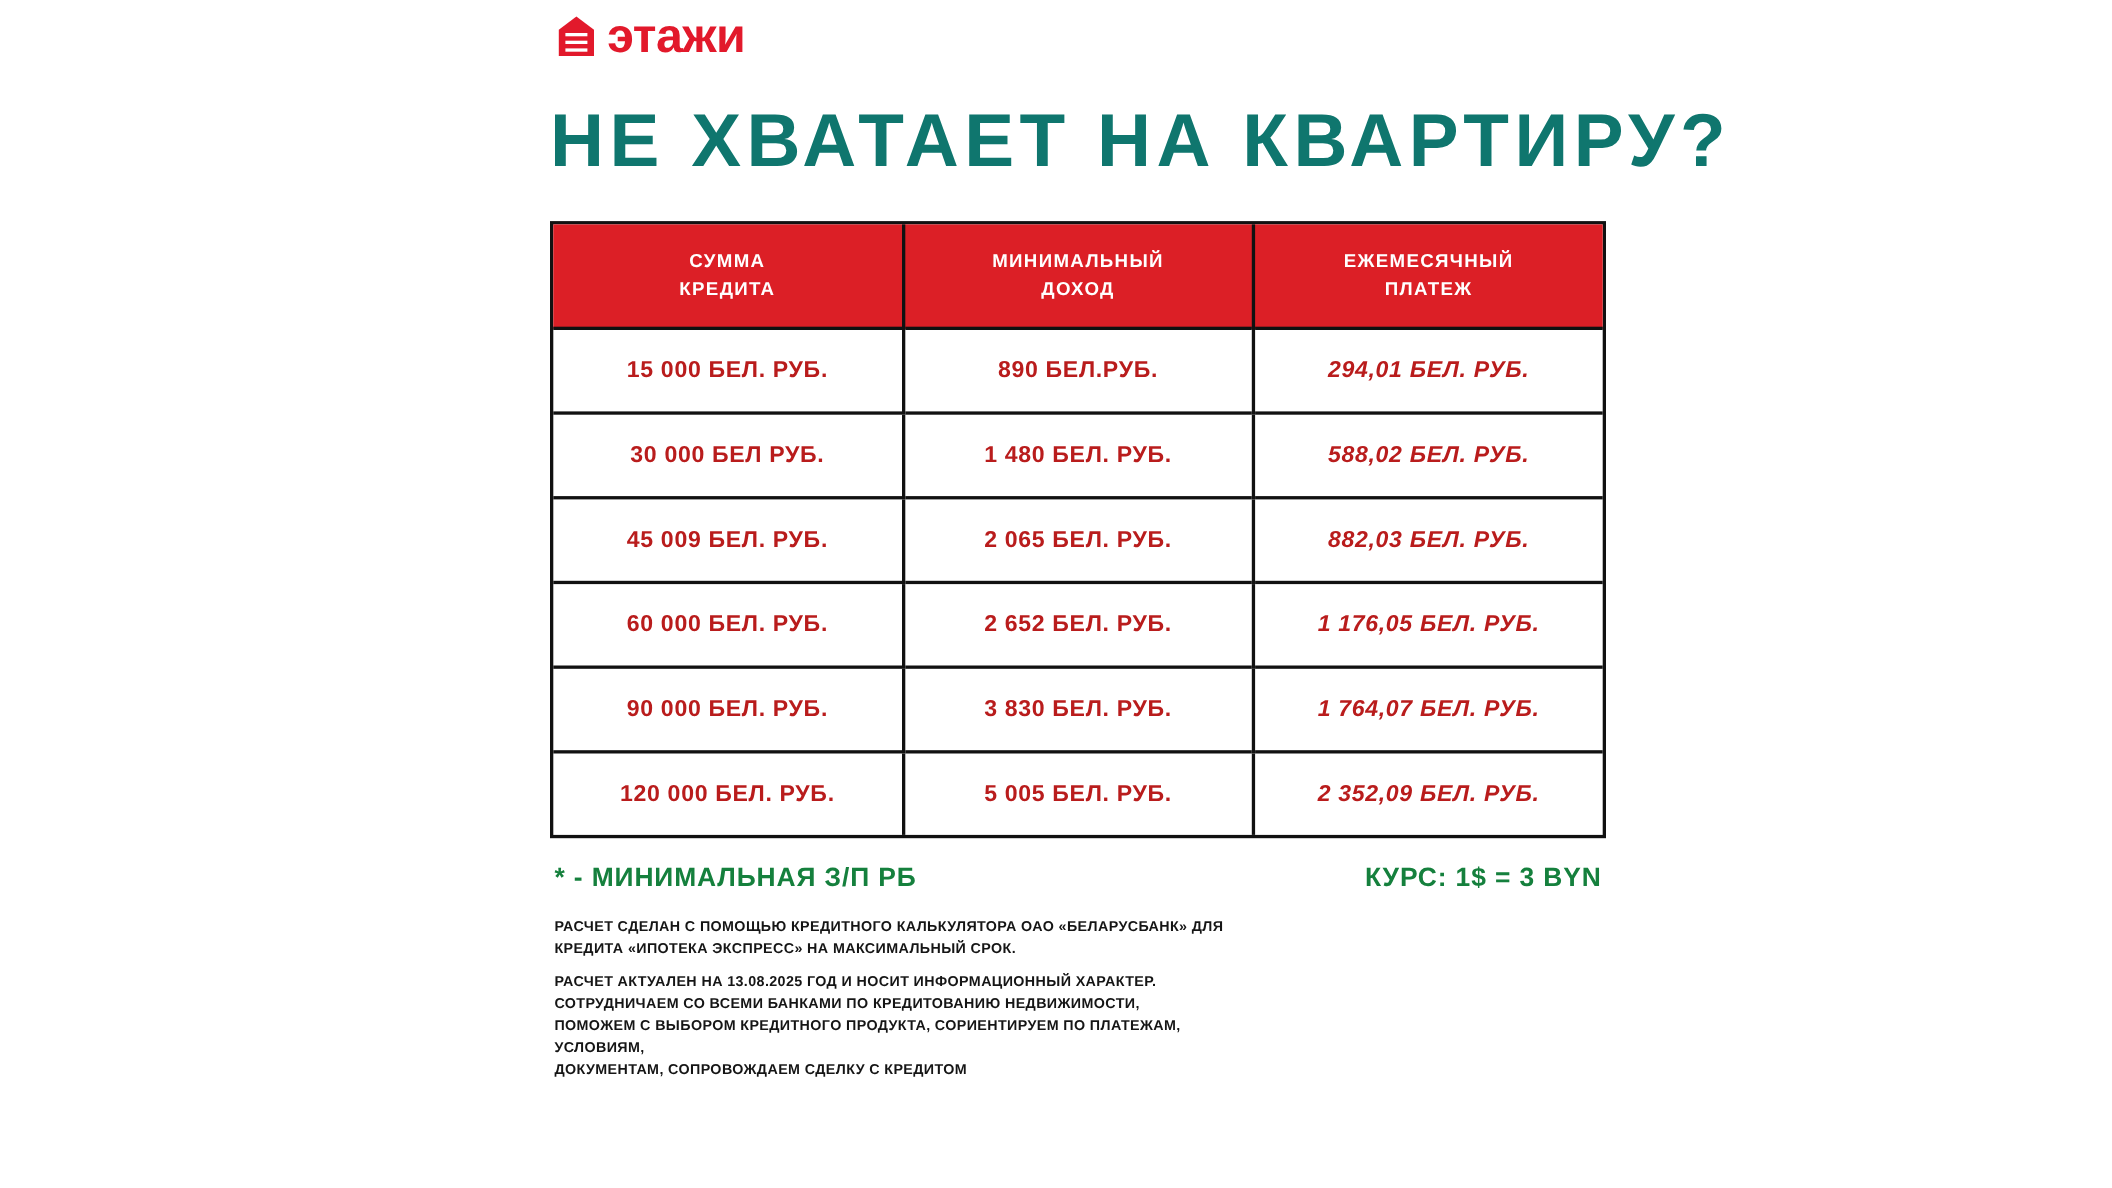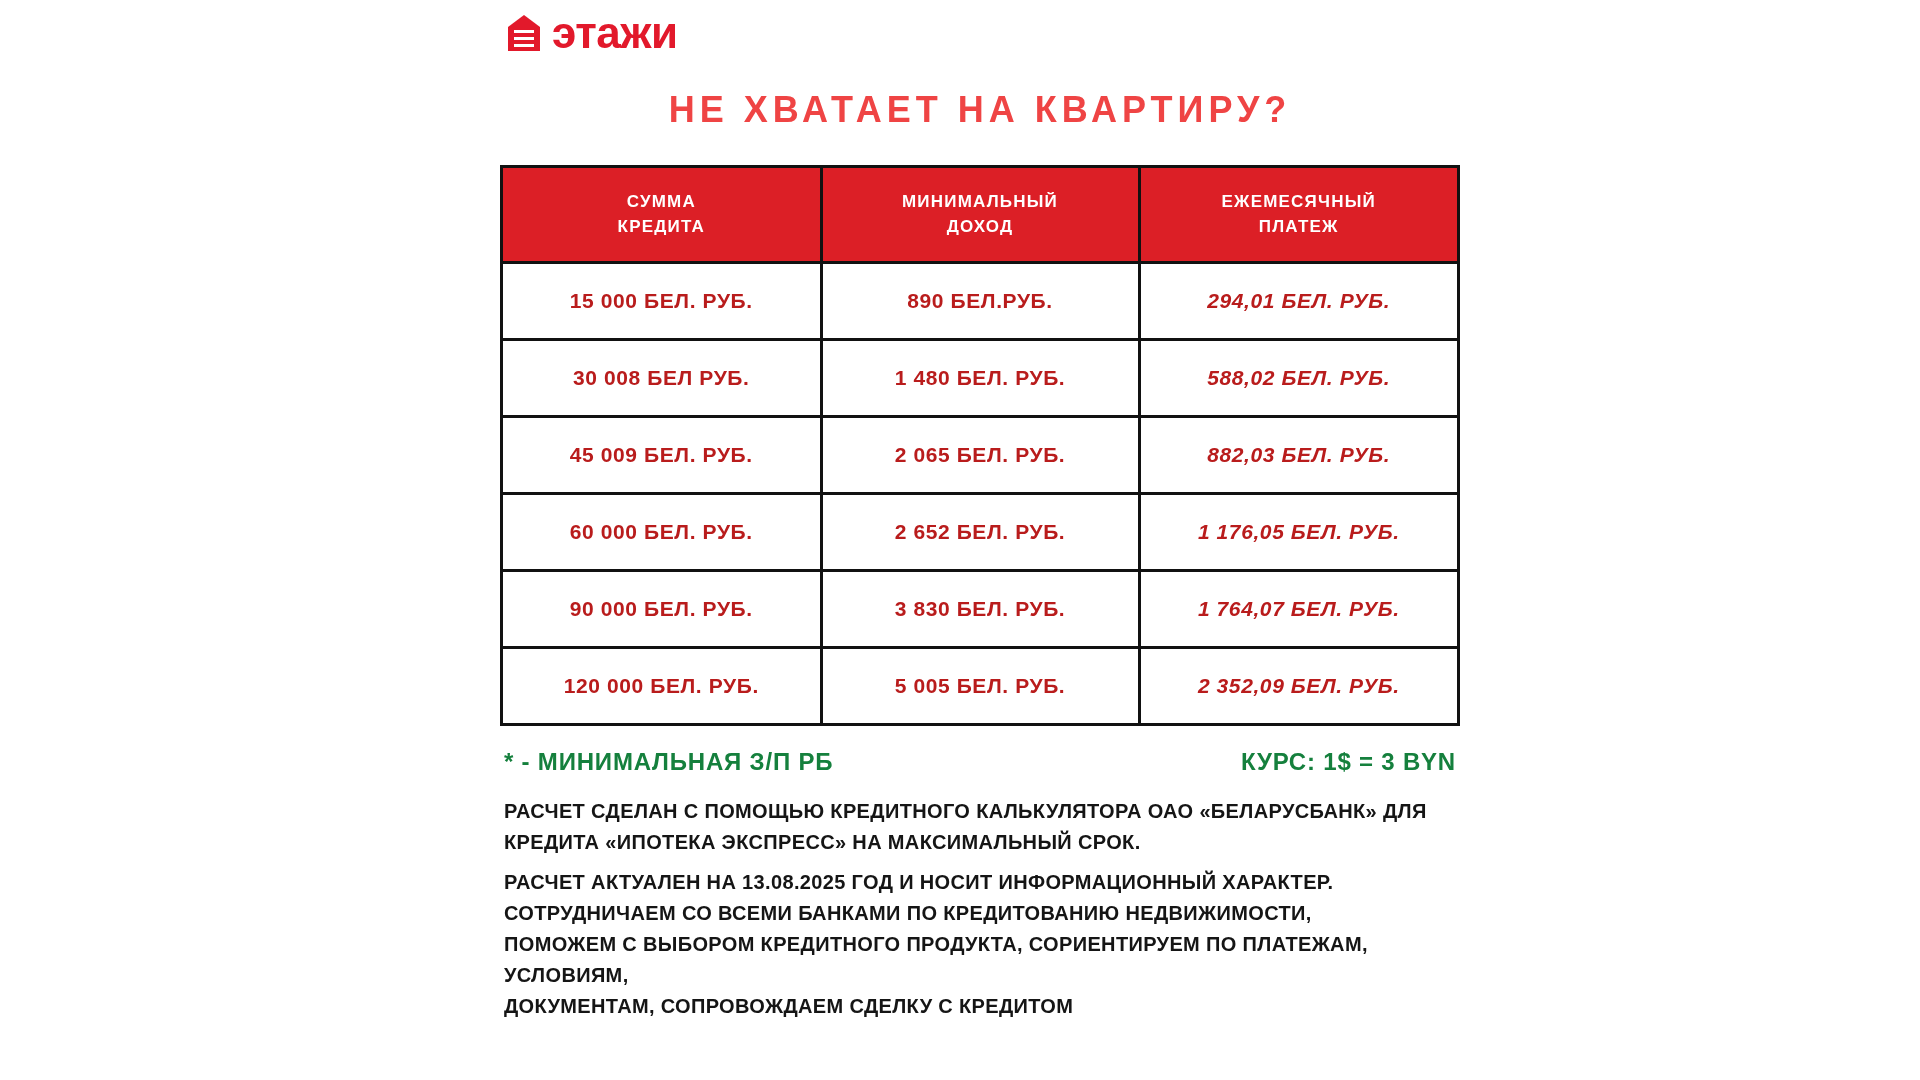--- a/index.html
+++ b/index.html
@@ -47,25 +47,25 @@
     font-size: 44px;
     font-weight: 700;
     color: #e2192b;
     letter-spacing: -0.5px;
     line-height: 1;
   }
 
   
   .headline {
     margin-top: 34px;
-    font-size: 36px;
+    font-size: 68px;
     font-weight: 700;
     letter-spacing: 5px;
     text-align: center;
-    color: #ef4444;
+    color: #0f766e;
     white-space: nowrap;
   }
 
   
   .table-wrap {
     margin-top: 34px;
     width: 960px;
     border: 3px solid #111111;
     box-sizing: border-box;
   }
@@ -108,21 +108,21 @@
   }
   .note-left, .note-right {
     font-size: 24px;
     font-weight: 700;
     letter-spacing: 0.8px;
     color: #15803d;
   }
   .fineprint {
     margin-top: 20px;
     padding: 0 4px;
-    font-size: 20px;
+    font-size: 13px;
     font-weight: 700;
     line-height: 1.55;
     letter-spacing: 0.35px;
     color: #151515;
   }
   .fineprint p { margin: 0; }
   .fineprint .gap { margin-top: 9px; }
 </style>
 </head>
 <body>
@@ -162,21 +162,21 @@
             </th>
           </tr>
         </thead>
         <tbody>
           <tr>
             <td>15 000 БЕЛ. РУБ.</td>
             <td>890 БЕЛ.РУБ.</td>
             <td>294,01 БЕЛ. РУБ.</td>
           </tr>
           <tr>
-            <td>30 008 БЕЛ РУБ.</td>
+            <td>30 000 БЕЛ РУБ.</td>
             <td>1 480 БЕЛ. РУБ.</td>
             <td>588,02 БЕЛ. РУБ.</td>
           </tr>
           <tr>
             <td>45 009 БЕЛ. РУБ.</td>
             <td>2 065 БЕЛ. РУБ.</td>
             <td>882,03 БЕЛ. РУБ.</td>
           </tr>
           <tr>
             <td>60 000 БЕЛ. РУБ.</td>

